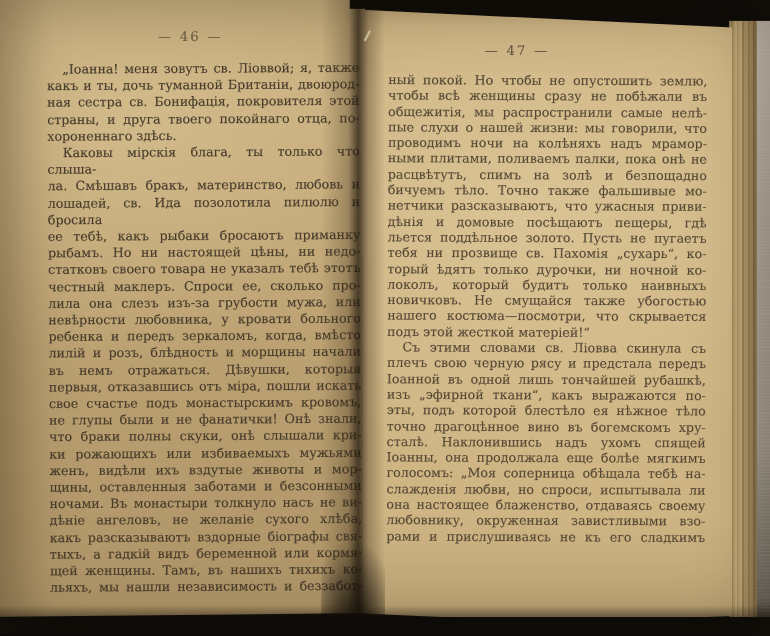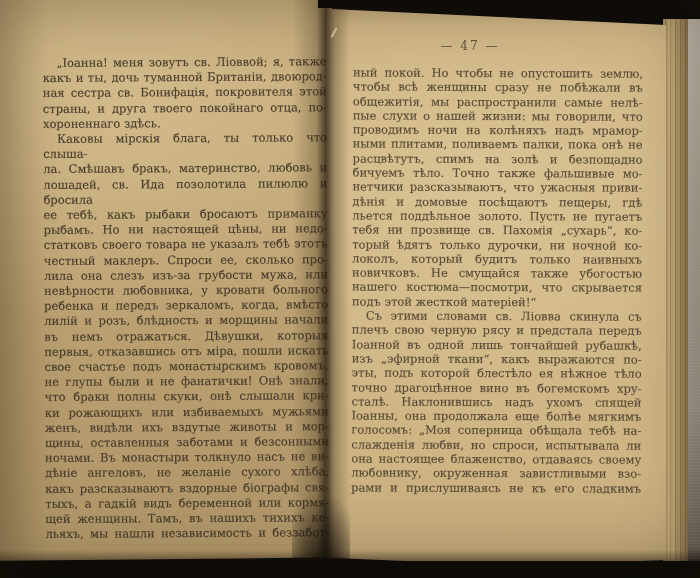--- a/index.html
+++ b/index.html
@@ -102,20 +102,21 @@
 </style>
 </head>
 <body>
 
 <div class="photo">
 
   <div class="backdrop"></div>
   <div class="page-stack"></div>
 
   <div class="page-left">
+    <div class="page-number pn-left">— 46 —</div>
     <div class="text-block tb-left">
         <div class="para indent">
           <div class="line">„Іоанна! меня зовутъ св. Ліоввой; я, также</div>
           <div class="line">какъ и ты, дочь туманной Британіи, двоюрод-</div>
           <div class="line">ная сестра св. Бонифація, покровителя этой</div>
           <div class="line">страны, и друга твоего покойнаго отца, по-</div>
           <div class="line flush">хороненнаго здѣсь.</div>
         </div>
         <div class="para indent">
           <div class="line">Каковы мірскія блага, ты только что слыша-</div>

